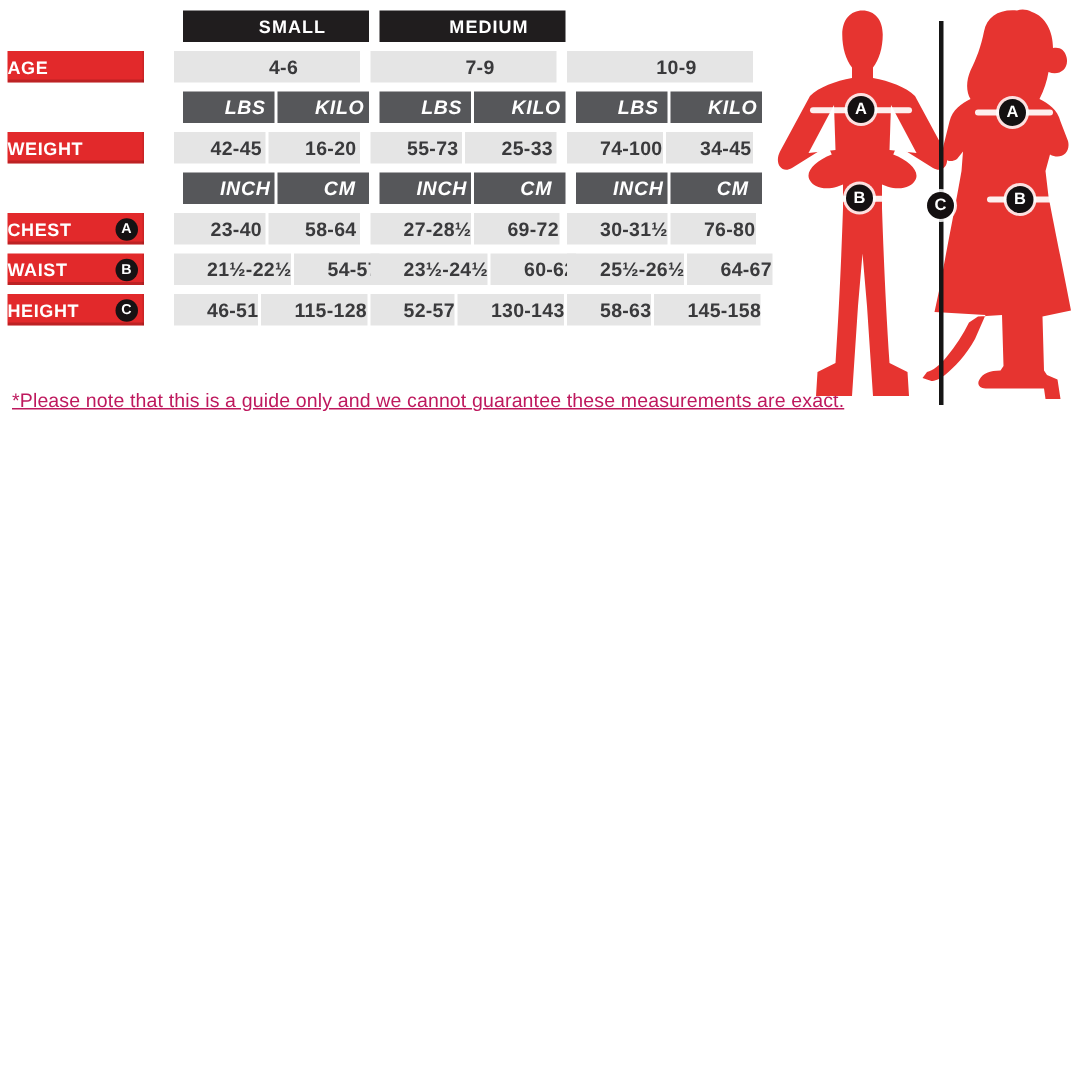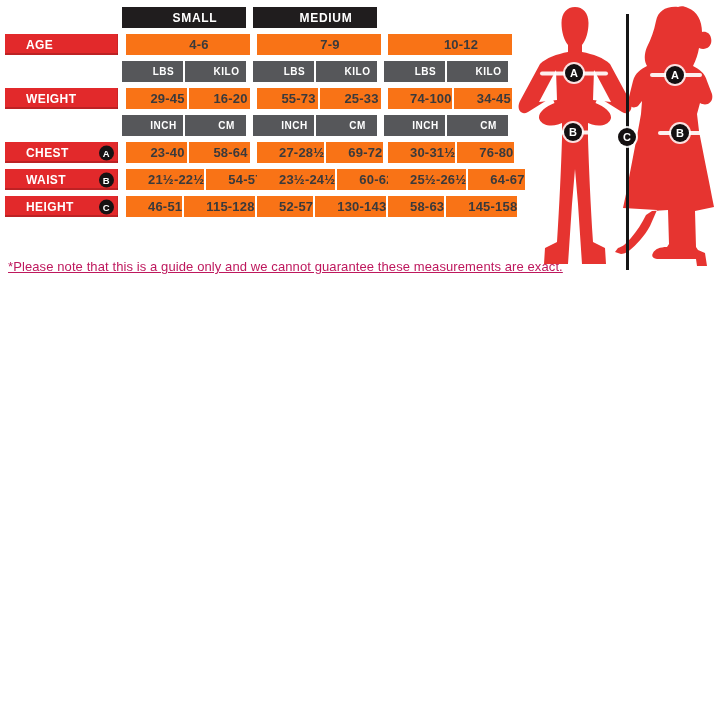--- a/index.html
+++ b/index.html
@@ -3,31 +3,31 @@
 <meta charset="utf-8">
 <style>
   html,body{margin:0;padding:0;background:#fff;}
   .stage{position:relative;width:720px;height:720px;background:#ffffff;overflow:hidden;
          font-family:"Liberation Sans",sans-serif;}
 
   
   .tbl{position:absolute;left:5px;top:7px;}
   .row{display:flex;height:21px;margin-bottom:6px;}
   .spacer{width:113px;margin-right:4px;}
-  .rlabel{width:113px;margin-right:8px;background:#e2292b;color:#fff;font-size:12px;
+  .rlabel{width:91px;margin-right:20px;background:#e2292b;color:#fff;font-size:12px;
           font-weight:bold;letter-spacing:.4px;display:flex;align-items:center;
-          padding-left:21px;box-sizing:border-box;position:relative;
+          padding-left:0;box-sizing:border-box;position:relative;
           box-shadow:inset 0 -2px 0 rgba(0,0,0,.16), inset -1px 0 0 rgba(0,0,0,.10);}
   .grp{width:124px;display:flex;margin-right:7px;}
   .grp:last-child{margin-right:0;}
   .cell{flex:1;display:flex;align-items:center;justify-content:center;box-sizing:border-box;padding-left:22px;}
   .cell + .cell{margin-left:2px;}
   .hdr{background:#201d1e;color:#fff;font-size:12px;font-weight:bold;letter-spacing:.7px;}
-  .unit{background:#56575a;color:#fff;font-size:10px;font-weight:bold;letter-spacing:.5px;}
-  .val{background:#f97316;color:#3a3a3c;font-size:13px;font-weight:bold;letter-spacing:.2px;white-space:nowrap;}
+  .unit{background:#56575a;color:#fff;font-size:13px;font-weight:bold;letter-spacing:.5px;font-style:italic;}
+  .val{background:#e5e5e5;color:#3a3a3c;font-size:13px;font-weight:bold;letter-spacing:.2px;white-space:nowrap;}
   .badge{position:absolute;right:4px;top:50%;transform:translateY(-50%);width:15px;height:15px;
          border-radius:50%;background:#161213;color:#fff;font-size:9.5px;font-weight:bold;
          display:flex;align-items:center;justify-content:center;}
 
   
   .note{position:absolute;left:8px;top:259px;font-size:13px;color:#be185d;letter-spacing:.1px;text-decoration:underline;}
 
   
   svg.sil{position:absolute;z-index:2;}
   .vline{position:absolute;left:626px;top:14px;width:3px;height:256px;background:#151515;z-index:3;}
@@ -54,21 +54,21 @@
 
     <div class="row">
       <div class="rlabel">AGE</div>
       <div class="grp">
           <div class="cell val">4-6</div>
         </div>
       <div class="grp">
           <div class="cell val">7-9</div>
         </div>
       <div class="grp">
-          <div class="cell val">10-12</div>
+          <div class="cell val">10-9</div>
         </div>
     </div>
 
     <div class="row">
       <div class="spacer"></div>
       <div class="grp">
         <div class="cell unit">LBS</div>
         <div class="cell unit">KILO</div>
       </div>
       <div class="grp">
@@ -77,21 +77,21 @@
       </div>
       <div class="grp">
         <div class="cell unit">LBS</div>
         <div class="cell unit">KILO</div>
       </div>
     </div>
 
     <div class="row">
       <div class="rlabel">WEIGHT</div>
       <div class="grp">
-        <div class="cell val">29-45</div>
+        <div class="cell val">42-45</div>
         <div class="cell val">16-20</div>
       </div>
       <div class="grp">
         <div class="cell val">55-73</div>
         <div class="cell val">25-33</div>
       </div>
       <div class="grp">
         <div class="cell val">74-100</div>
         <div class="cell val">34-45</div>
       </div>

